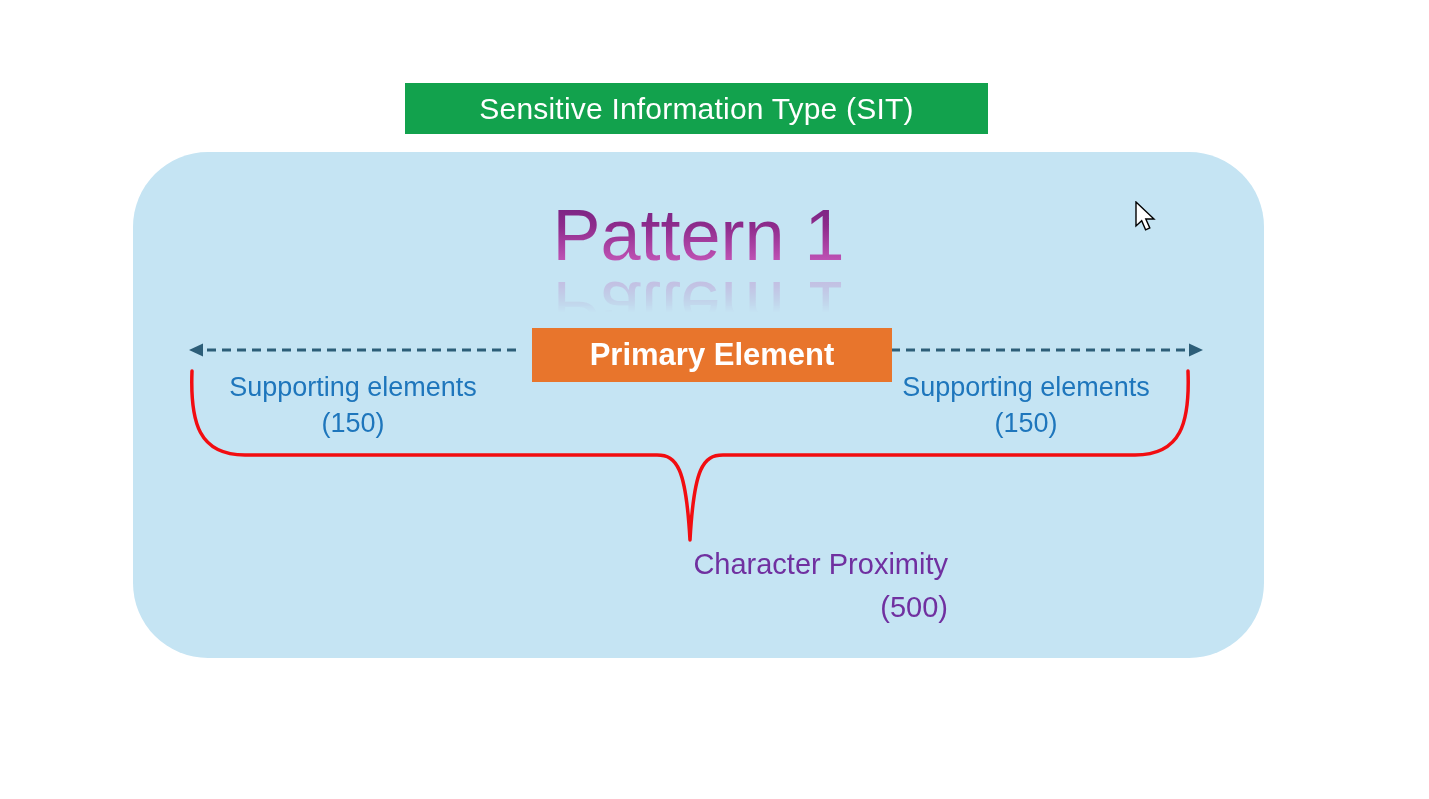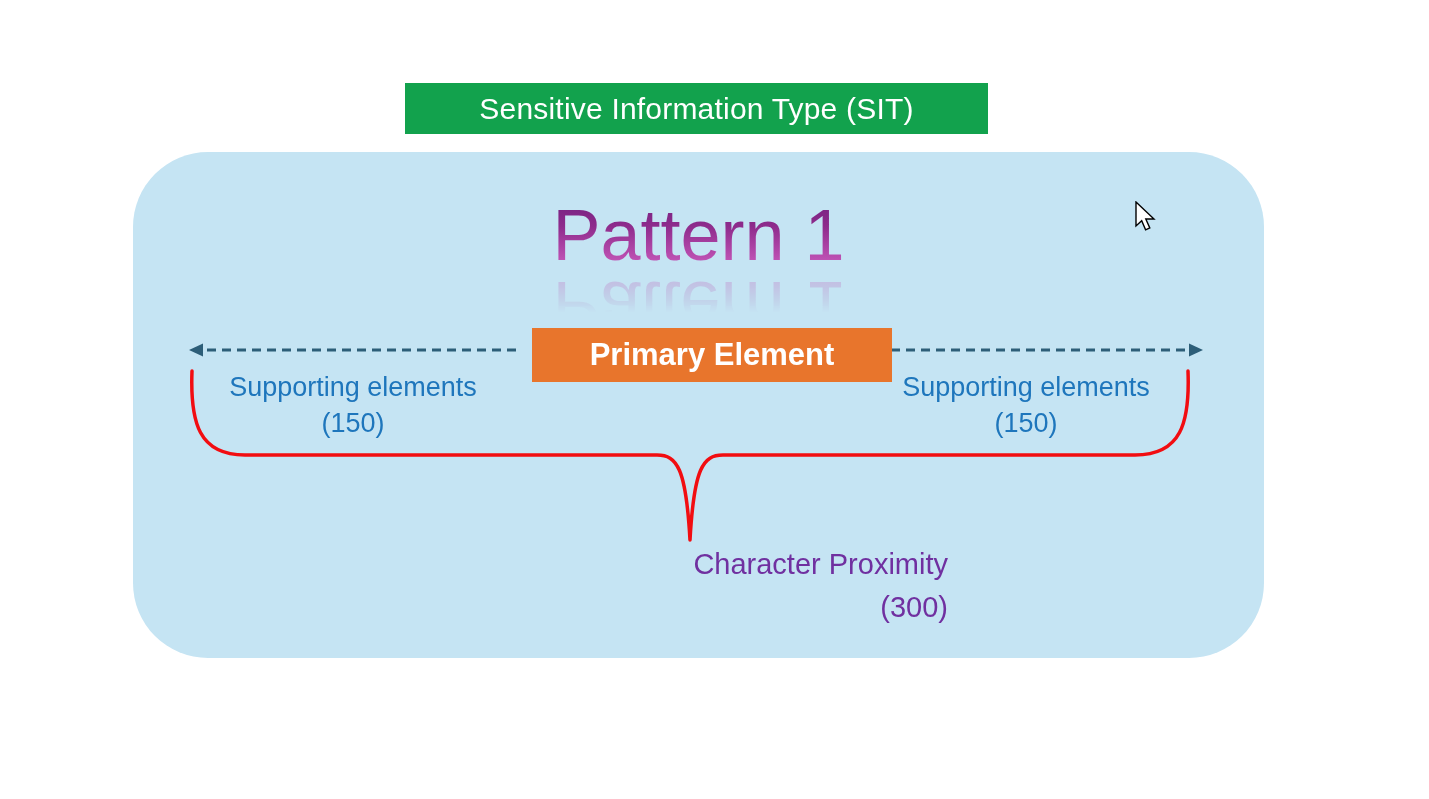--- a/index.html
+++ b/index.html
@@ -149,20 +149,20 @@
     <div>Supporting elements</div>
     <div>(150)</div>
   </div>
 
   <svg class="brace-svg" width="1010" height="185" viewBox="0 0 1010 185">
     <path d="M7 6 C5 58 14 90 60 90 L472 90 C492 90 501 103 505 175 C509 103 518 90 538 90 L950 90 C996 90 1005 58 1003 6" fill="none" stroke="#F20D11" stroke-width="3.5" stroke-linecap="round" stroke-linejoin="round"></path>
   </svg>
 
   <div class="prox">
     <div>Character Proximity</div>
-    <div>(300)</div>
+    <div>(500)</div>
   </div>
 
   <svg class="cursor-svg" width="24" height="32" viewBox="0 0 24 32">
     <path d="M3 1 L3 25 L8.7 19.7 L12.6 28.8 L16.8 26.9 L12.8 18 L21 18 Z" fill="#ffffff" stroke="#000000" stroke-width="1.4" stroke-linejoin="miter"></path>
   </svg>
 
 </div>
 
 </body></html>

